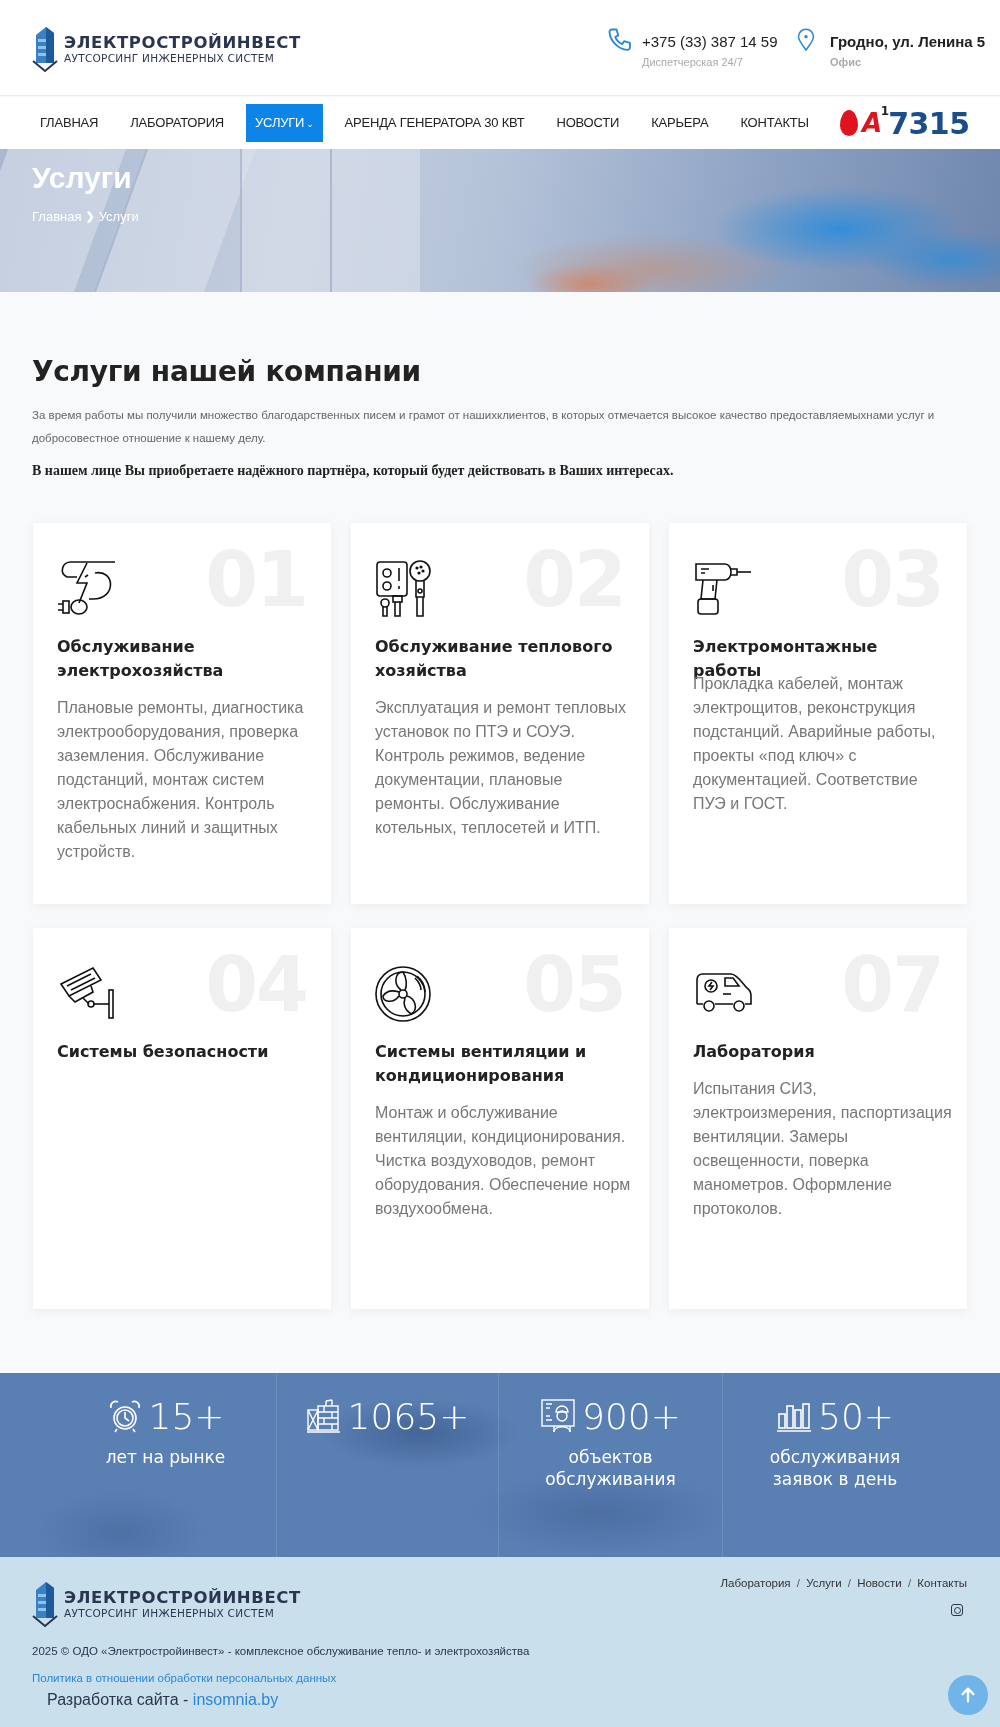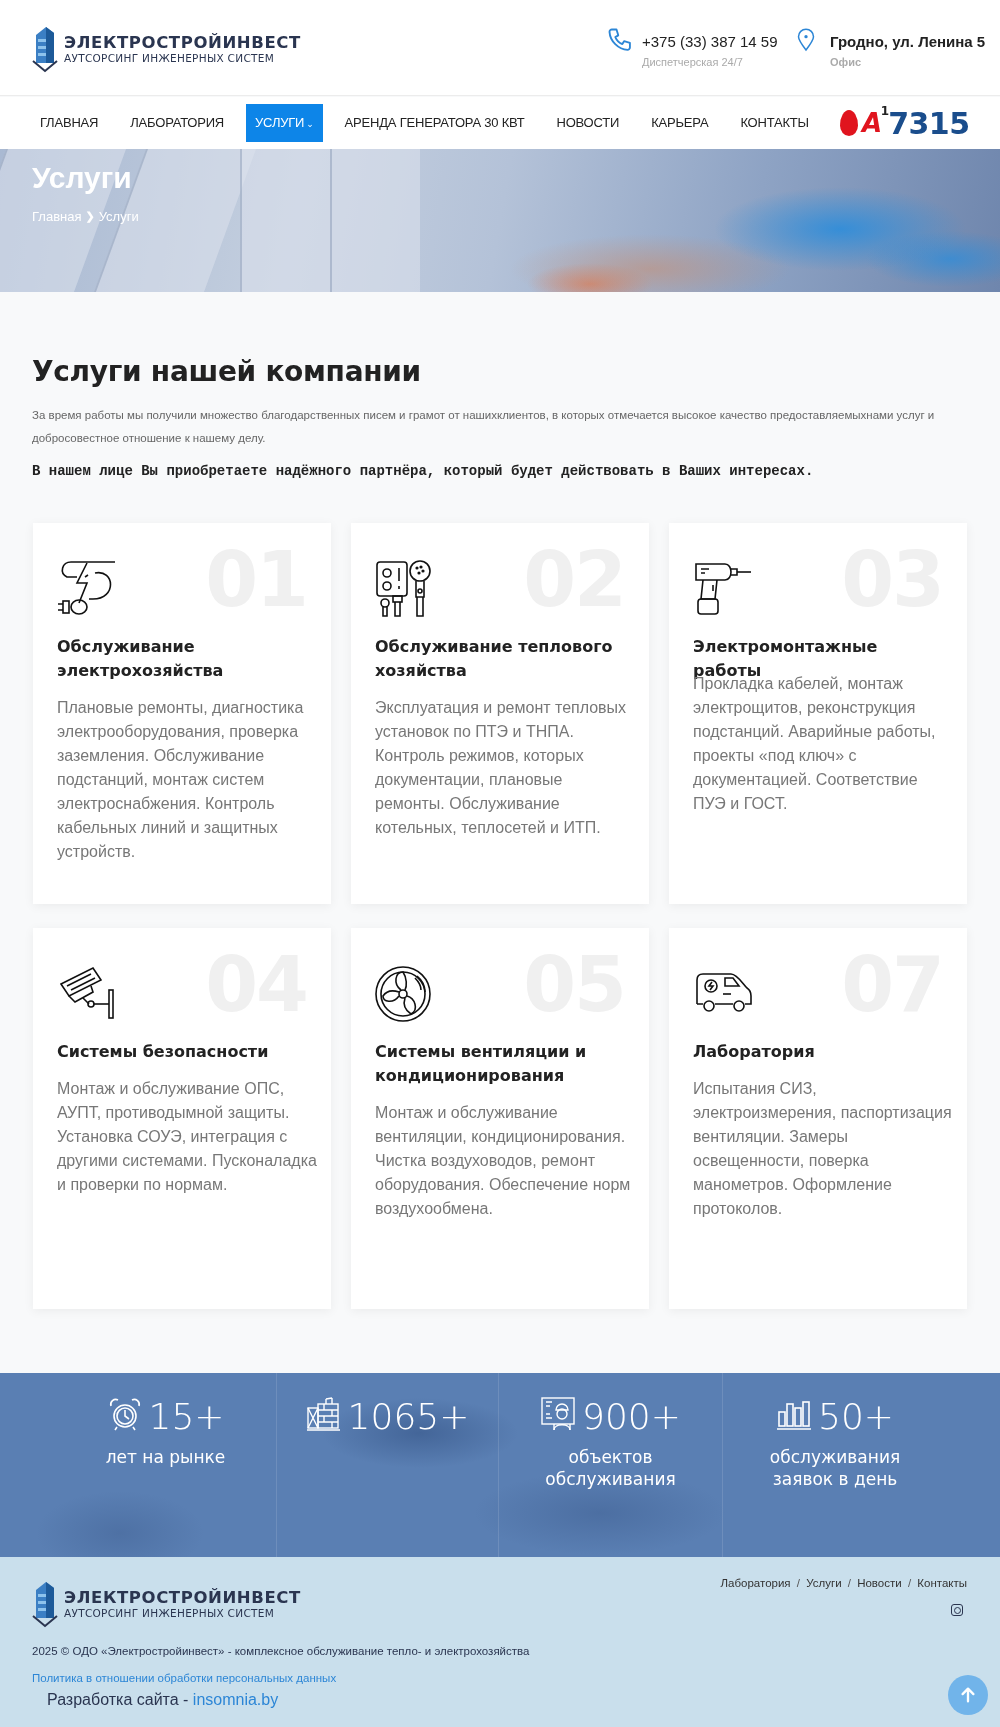--- a/index.html
+++ b/index.html
@@ -44,38 +44,38 @@
       linear-gradient(100deg, #a9b9d2 0%, #c4cfdf 30%, #b4c2d8 50%, #8ea3c4 75%, #6f86ad 100%);
   }
   .hero .plate { position: absolute; background: rgba(220,226,236,0.55); border-left: 2px solid rgba(120,140,170,0.4); }
   .hero-title { position: absolute; left: 32px; top: 12px; font-size: 30px; color: #fff; font-family: "Liberation Sans", sans-serif; }
   .breadcrumb { position: absolute; left: 32px; top: 60px; font-size: 13px; color: #fff; display: flex; align-items: center; }
   .breadcrumb .sep { margin: 0 4px; font-size: 11px; font-weight: bold; }
 
   
   .intro-title { position: absolute; left: 32px; top: 355px; font-family: "DejaVu Sans", sans-serif; font-size: 28px; color: #222; letter-spacing: -0.3px; }
   .intro-p { position: absolute; left: 32px; top: 404px; width: 945px; font-size: 11.5px; color: #666; line-height: 23px; }
-  .intro-strong { position: absolute; left: 32px; top: 463px; font-family: Liberation Mono, monospace; font-weight: bold; font-size: 14px; color: #222; }
+  .intro-strong { position: absolute; left: 32px; top: 463px; font-family: Liberation Serif, serif; font-weight: bold; font-size: 14px; color: #222; }
 
   
   .card { position: absolute; width: 298px; height: 381px; background: #fff; box-shadow: 0 2px 10px rgba(0,0,0,0.06); }
   .card .bignum { position: absolute; right: 24px; top: 12px; font-family: "DejaVu Sans", sans-serif; font-weight: bold; font-size: 76px; color: #f0f0f0; letter-spacing: -2px; }
   .card .icon { position: absolute; left: 24px; top: 36px; width: 60px; height: 60px; }
   .card .c-title { position: absolute; left: 24px; top: 112px; width: 255px; font-family: "DejaVu Sans", sans-serif; font-size: 16px; color: #222; line-height: 24px; }
   .card .c-text { position: absolute; left: 24px; width: 260px; font-size: 16px; color: #777; line-height: 24px; }
 
   
   .stats { position: absolute; left: 0; top: 1373px; width: 1000px; height: 184px; overflow: hidden;
     background:
       radial-gradient(ellipse 140px 50px at 420px 60px, rgba(40,70,120,0.45), transparent 70%),
       radial-gradient(ellipse 180px 60px at 600px 140px, rgba(50,80,130,0.35), transparent 70%),
       radial-gradient(ellipse 120px 60px at 120px 160px, rgba(50,80,130,0.3), transparent 70%),
       #5a7fb3; }
   .stat { position: absolute; top: 0; height: 184px; border-right: 1px solid rgba(255,255,255,0.12); text-align: center; color: #fff; }
-  .stat .s-head { display: flex; justify-content: center; margin-top: 23px; height: 40px; }
+  .stat .s-head { display: flex; justify-content: center; align-items: center; margin-top: 23px; height: 40px; }
   .stat .s-icon { width: 36px; height: 36px; margin-right: 6px; }
   .stat .s-val { font-family: "DejaVu Sans", sans-serif; font-size: 36px; font-weight: 300; }
   .stat .s-label { font-family: "DejaVu Sans", sans-serif; font-size: 17px; line-height: 22px; margin-top: 10px; padding: 0 20px; }
 
   
   .footer { position: absolute; left: 0; top: 1557px; width: 1000px; height: 170px; background: #c9dfec; }
   .footer .logo { left: 32px; top: 23px; }
   .f-links { position: absolute; right: 33px; top: 20px; font-size: 11.5px; color: #333; }
   .f-links .sl { margin: 0 3px; color: #555; }
   .insta { position: absolute; left: 951px; top: 47px; width: 12px; height: 12px; border: 1.5px solid #2a3550; border-radius: 3px; }
@@ -190,21 +190,21 @@
     <circle cx="45" cy="12" r="10"></circle>
     <path d="M41 22 L41 38 H49 L49 22"></path>
     <circle cx="45" cy="32" r="2"></circle>
     <path d="M42 38 V57 H48 V38"></path>
     <circle cx="42" cy="9" r="0.8"></circle>
       <circle cx="46" cy="8" r="0.8"></circle>
       <circle cx="48" cy="12" r="0.8"></circle>
       <circle cx="44" cy="14" r="0.8"></circle>
   </svg>
   <h3 class="c-title">Обслуживание теплового хозяйства</h3>
-  <p class="c-text" style="top:173px">Эксплуатация и ремонт тепловых установок по ПТЭ и ТНПА. Контроль режимов, которых документации, плановые ремонты. Обслуживание котельных, теплосетей и ИТП.</p>
+  <p class="c-text" style="top:173px">Эксплуатация и ремонт тепловых установок по ПТЭ и СОУЭ. Контроль режимов, ведение документации, плановые ремонты. Обслуживание котельных, теплосетей и ИТП.</p>
 </div>
 
 <div class="card" style="left:669px;top:523px">
   <span class="bignum">03</span>
   <svg class="icon" viewBox="0 0 60 60" fill="none" stroke="#111" stroke-width="1.6">
     <path d="M3 5 H32 C36 5 38 9 38 13 C38 17 36 21 32 21 H3 Z"></path>
     <path d="M38 10 H44 V16 H38"></path>
     <path d="M44 13 H58"></path>
     <path d="M8 10 H16 M8 14 H12"></path>
     <path d="M10 21 L8 40 H22 L24 21"></path>
@@ -220,21 +220,20 @@
   <svg class="icon" viewBox="0 0 60 60" fill="none" stroke="#111" stroke-width="1.6">
     <path d="M4 20 L36 4 L44 16 L12 32 Z"></path>
     <path d="M10 22 L34 10 M14 26 L38 14"></path>
     <path d="M12 32 L18 38 L36 28 L34 22"></path>
     <path d="M26 34 L32 40"></path>
     <circle cx="34" cy="40" r="3"></circle>
     <path d="M37 40 H52"></path>
     <rect x="52" y="26" width="4" height="28"></rect>
   </svg>
   <h3 class="c-title">Системы безопасности</h3>
-  <p class="c-text" style="top:149px">Монтаж и обслуживание ОПС, АУПТ, противодымной защиты. Установка СОУЭ, интеграция с другими системами. Пусконаладка и проверки по нормам.</p>
 </div>
 
 <div class="card" style="left:351px;top:928px">
   <span class="bignum">05</span>
   <svg class="icon" viewBox="0 0 60 60" fill="none" stroke="#111" stroke-width="1.6">
     <circle cx="28" cy="30" r="27"></circle>
     <circle cx="28" cy="30" r="22"></circle>
     <circle cx="28" cy="30" r="4"></circle>
     <path d="M26 26 C18 20 20 8 28 8 C32 14 32 22 30 26"></path>
     <path d="M32 32 C40 34 44 46 36 50 C30 46 28 40 30 34"></path>

